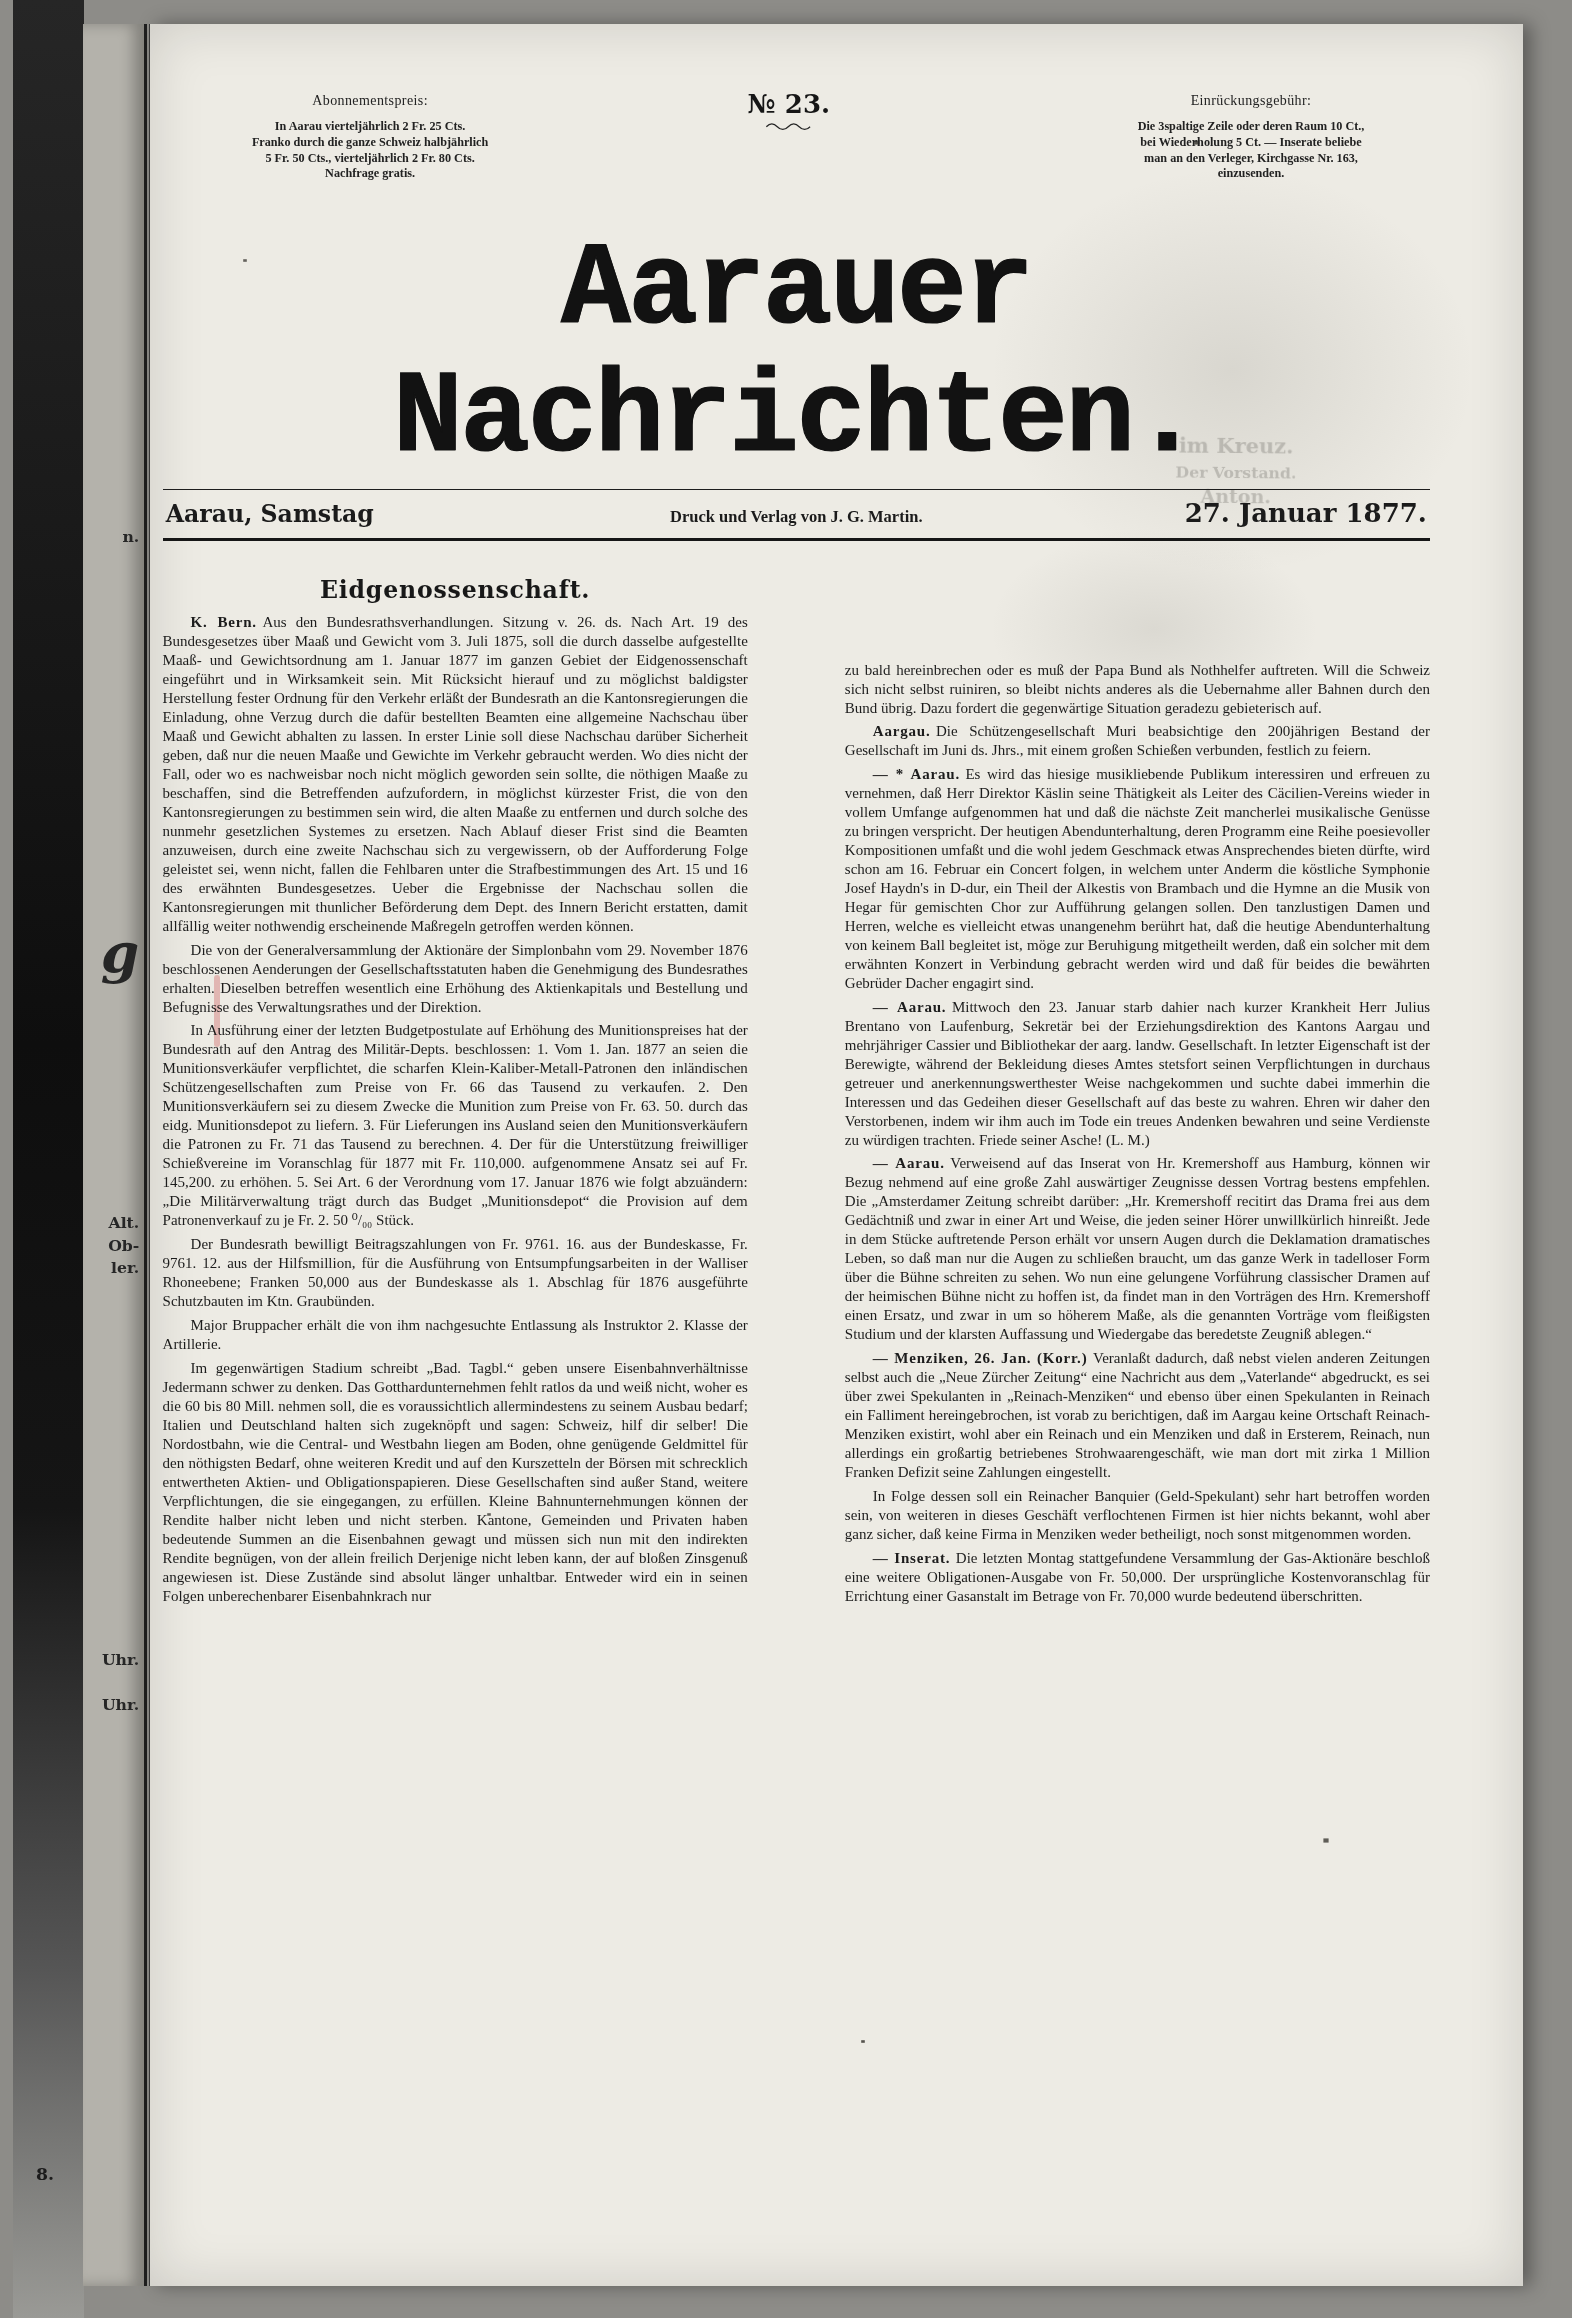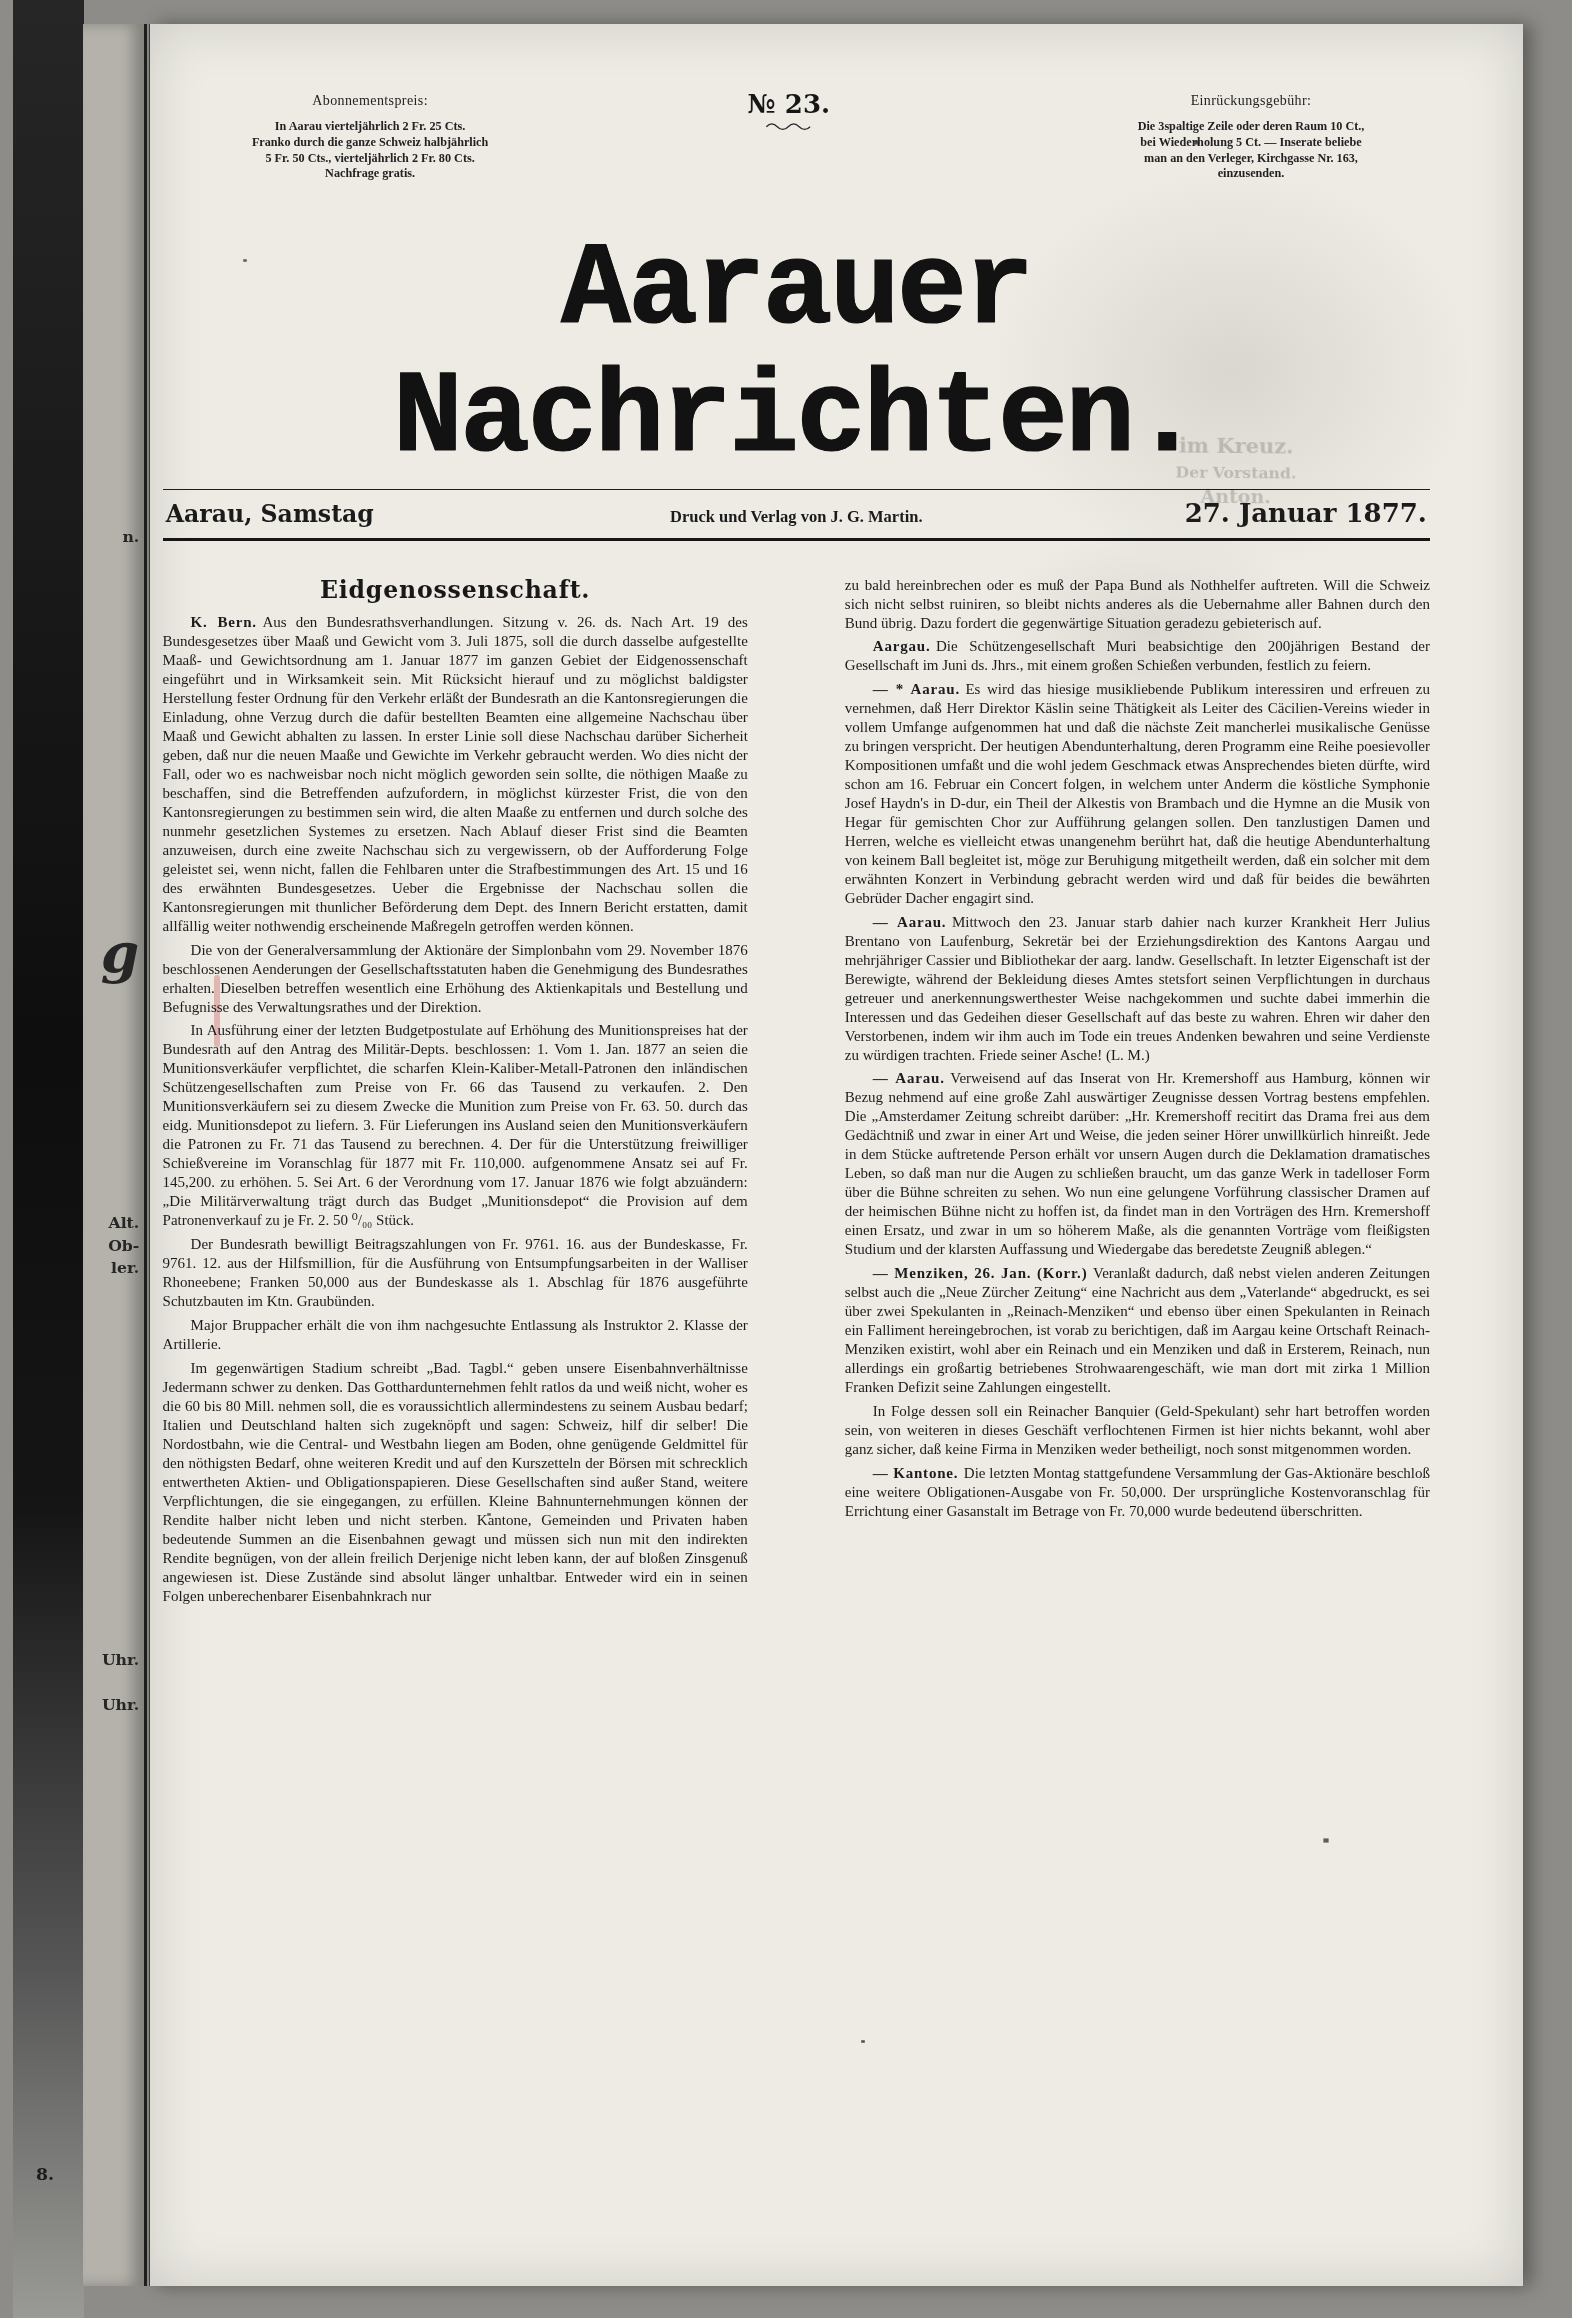--- a/index.html
+++ b/index.html
@@ -82,21 +82,21 @@
     display:flex;align-items:baseline;
     border-top:1.6px solid #1d1d1d;
     border-bottom:3.1px solid #161616;
     padding:7.9px 3.1px 9.4px 3.1px;
   }
   .dl-left{flex:1;text-align:left;font-size:23.6px;font-weight:bold;font-family:"DejaVu Serif",serif;}
   .dl-center{flex:1.25;text-align:center;font-size:16.5px;font-weight:bold;}
   .dl-right{flex:1;text-align:right;font-size:26px;font-weight:bold;font-family:"DejaVu Serif",serif;}
 
   
-  .columns{display:flex;gap:97px;margin-top:35px;}
+  .columns{display:flex;gap:97px;margin-top:35px;align-items:flex-end;}
   .col{flex:1;min-width:0;}
   .section-heading{
     margin:0 0 9.4px 0;text-align:center;
     font-size:23.6px;font-weight:bold;letter-spacing:0.8px;
     font-family:"DejaVu Serif",serif;color:#181818;
   }
   .para{
     margin:0;text-align:justify;
     font-size:15px;line-height:19px;
     text-indent:28px;color:#1c1c1c;
@@ -245,21 +245,21 @@
               <p class="para"><span class="lead">— * Aarau.</span><span class="ptext">Es wird das hiesige musikliebende Publikum interessiren und erfreuen zu vernehmen, daß Herr Direktor Käslin seine Thätigkeit als Leiter des Cäcilien-Vereins wieder in vollem Umfange aufgenommen hat und daß die nächste Zeit mancherlei musikalische Genüsse zu bringen verspricht. Der heutigen Abendunterhaltung, deren Programm eine Reihe poesievoller Kompositionen umfaßt und die wohl jedem Geschmack etwas Ansprechendes bieten dürfte, wird schon am 16. Februar ein Concert folgen, in welchem unter Anderm die köstliche Symphonie Josef Haydn's in D-dur, ein Theil der Alkestis von Brambach und die Hymne an die Musik von Hegar für gemischten Chor zur Aufführung gelangen sollen. Den tanzlustigen Damen und Herren, welche es vielleicht etwas unangenehm berührt hat, daß die heutige Abendunterhaltung von keinem Ball begleitet ist, möge zur Beruhigung mitgetheilt werden, daß ein solcher mit dem erwähnten Konzert in Verbindung gebracht werden wird und daß für beides die bewährten Gebrüder Dacher engagirt sind.</span></p>
 
               <p class="para"><span class="lead">— Aarau.</span><span class="ptext">Mittwoch den 23. Januar starb dahier nach kurzer Krankheit Herr Julius Brentano von Laufenburg, Sekretär bei der Erziehungsdirektion des Kantons Aargau und mehrjähriger Cassier und Bibliothekar der aarg. landw. Gesellschaft. In letzter Eigenschaft ist der Berewigte, während der Bekleidung dieses Amtes stetsfort seinen Verpflichtungen in durchaus getreuer und anerkennungswerthester Weise nachgekommen und suchte dabei immerhin die Interessen und das Gedeihen dieser Gesellschaft auf das beste zu wahren. Ehren wir daher den Verstorbenen, indem wir ihm auch im Tode ein treues Andenken bewahren und seine Verdienste zu würdigen trachten. Friede seiner Asche! (L. M.)</span></p>
 
               <p class="para"><span class="lead">— Aarau.</span><span class="ptext">Verweisend auf das Inserat von Hr. Kremershoff aus Hamburg, können wir Bezug nehmend auf eine große Zahl auswärtiger Zeugnisse dessen Vortrag bestens empfehlen. Die „Amsterdamer Zeitung schreibt darüber: „Hr. Kremershoff recitirt das Drama frei aus dem Gedächtniß und zwar in einer Art und Weise, die jeden seiner Hörer unwillkürlich hinreißt. Jede in dem Stücke auftretende Person erhält vor unsern Augen durch die Deklamation dramatisches Leben, so daß man nur die Augen zu schließen braucht, um das ganze Werk in tadelloser Form über die Bühne schreiten zu sehen. Wo nun eine gelungene Vorführung classischer Dramen auf der heimischen Bühne nicht zu hoffen ist, da findet man in den Vorträgen des Hrn. Kremershoff einen Ersatz, und zwar in um so höherem Maße, als die genannten Vorträge vom fleißigsten Studium und der klarsten Auffassung und Wiedergabe das beredetste Zeugniß ablegen.“</span></p>
 
               <p class="para"><span class="lead">— Menziken, 26. Jan. (Korr.)</span><span class="ptext">Veranlaßt dadurch, daß nebst vielen anderen Zeitungen selbst auch die „Neue Zürcher Zeitung“ eine Nachricht aus dem „Vaterlande“ abgedruckt, es sei über zwei Spekulanten in „Reinach-Menziken“ und ebenso über einen Spekulanten in Reinach ein Falliment hereingebrochen, ist vorab zu berichtigen, daß im Aargau keine Ortschaft Reinach-Menziken existirt, wohl aber ein Reinach und ein Menziken und daß in Ersterem, Reinach, nun allerdings ein großartig betriebenes Strohwaarengeschäft, wie man dort mit zirka 1 Million Franken Defizit seine Zahlungen eingestellt.</span></p>
 
               <p class="para"><span class="lead"></span><span class="ptext">In Folge dessen soll ein Reinacher Banquier (Geld-Spekulant) sehr hart betroffen worden sein, von weiteren in dieses Geschäft verflochtenen Firmen ist hier nichts bekannt, wohl aber ganz sicher, daß keine Firma in Menziken weder betheiligt, noch sonst mitgenommen worden.</span></p>
 
-              <p class="para"><span class="lead">— Kantone.</span><span class="ptext">Die letzten Montag stattgefundene Versammlung der Gas-Aktionäre beschloß eine weitere Obligationen-Ausgabe von Fr. 50,000. Der ursprüngliche Kostenvoranschlag für Errichtung einer Gasanstalt im Betrage von Fr. 70,000 wurde bedeutend überschritten.</span></p>
+              <p class="para"><span class="lead">— Inserat.</span><span class="ptext">Die letzten Montag stattgefundene Versammlung der Gas-Aktionäre beschloß eine weitere Obligationen-Ausgabe von Fr. 50,000. Der ursprüngliche Kostenvoranschlag für Errichtung einer Gasanstalt im Betrage von Fr. 70,000 wurde bedeutend überschritten.</span></p>
             </div>
         </div>
 
       </div>
 
     </div>
   </div>
 </div>
 
 

